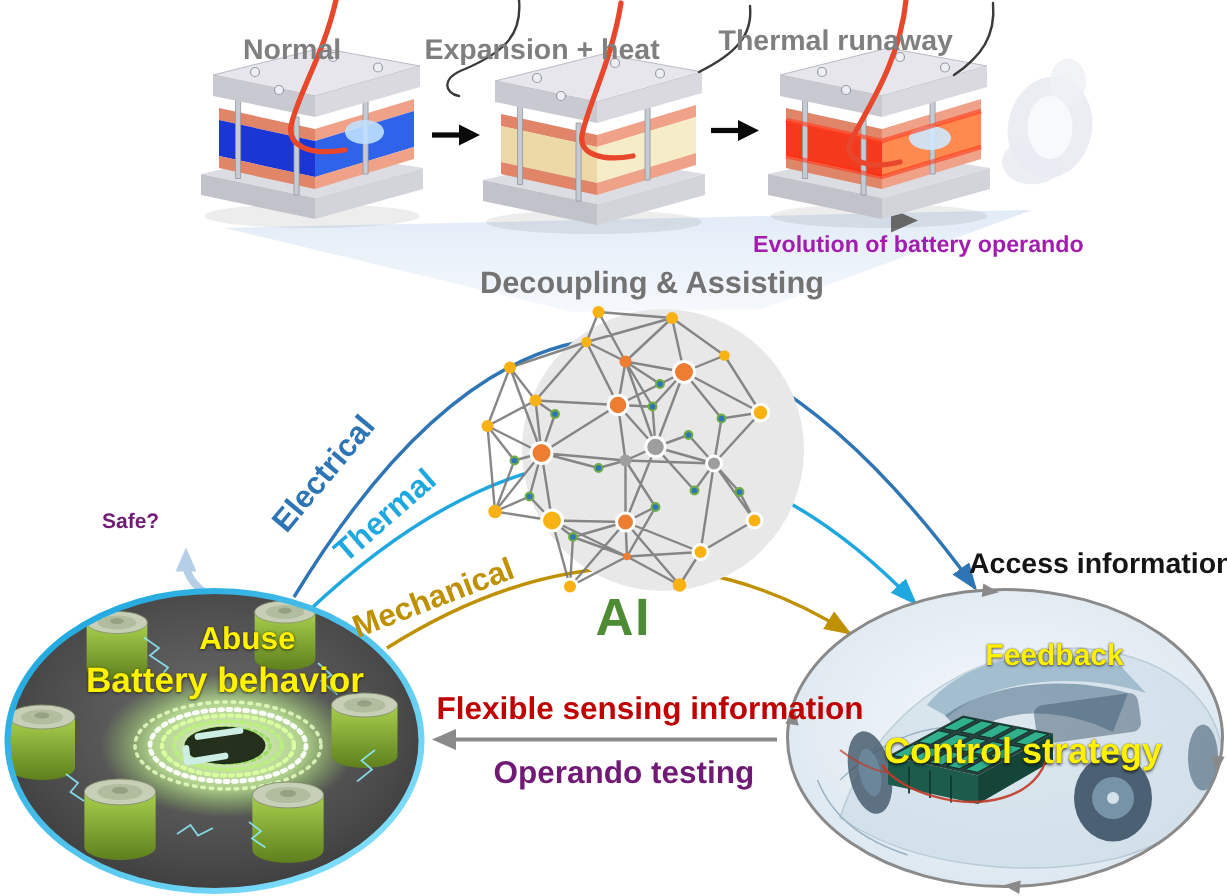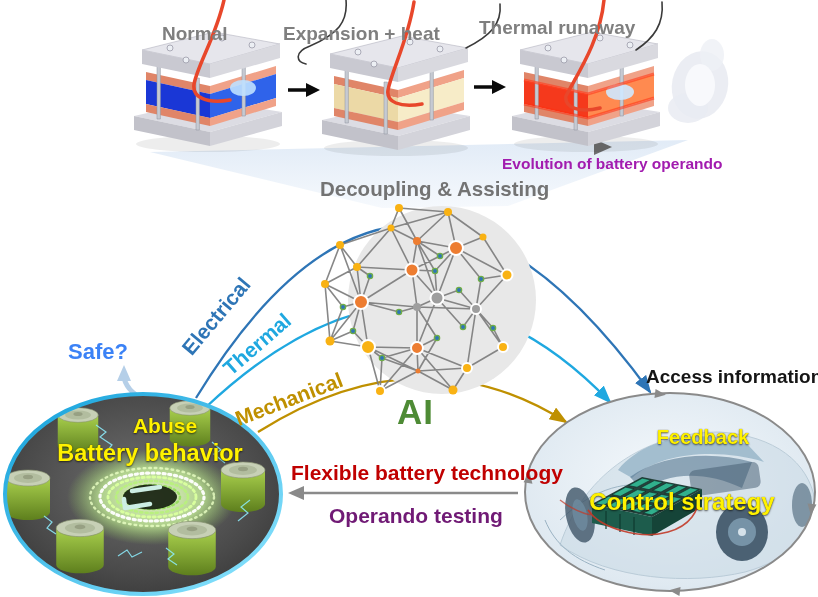--- a/index.html
+++ b/index.html
@@ -9,21 +9,21 @@
   }
   svg.art{position:absolute;left:0;top:0;z-index:1;}
   .label{position:absolute;font-weight:bold;white-space:nowrap;z-index:5;line-height:1.1;}
   .stage{font-size:19px;color:#7f7f7f;}
   .evolution{font-size:15.5px;color:#a21caf;}
   .decoupling{font-size:20.5px;color:#737373;}
   .ai{font-size:35px;color:#4E8B35;letter-spacing:1px;}
   .electrical{font-size:21px;color:#2E75B6;transform:translate(-50%,-50%) rotate(-50deg);}
   .thermal{font-size:21px;color:#1FA8E0;transform:translate(-50%,-50%) rotate(-41deg);}
   .mechanical{font-size:21px;color:#BF9000;transform:translate(-50%,-50%) rotate(-21deg);}
-  .safe{font-size:22px;color:#3b82f6;}
+  .safe{font-size:14px;color:#701a75;}
   .ylabel{color:#FFF200;text-shadow:0 1px 2px rgba(0,0,0,.6),0 0 1px rgba(90,70,0,.8);}
   .abuse{font-size:21px;transform:translate(-50%,-50%);}
   .behavior{font-size:23.5px;transform:translate(-50%,-50%);}
   .access{font-size:19px;color:#151515;}
   .feedback{font-size:20px;transform:translate(-50%,-50%);text-align:center;}
   .control{font-size:24px;transform:translate(-50%,-50%);}
   .sensor{font-size:20px;transform:translate(-50%,-50%);text-align:center;white-space:normal;width:190px;line-height:1.3;}
   .sensing{font-size:21px;color:#C00000;}
   .testing{font-size:21px;color:#701a75;}
 </style>
@@ -317,14 +317,14 @@
 <div class="label mechanical" style="left:289px;top:399px;">Mechanical</div>
 <div class="label safe" style="left:68px;top:340px;">Safe?</div>
 <div class="label ylabel abuse" style="left:165px;top:426px;">Abuse</div>
 <div class="label ylabel behavior" style="left:150px;top:454px;">Battery behavior</div>
 <div class="label access" style="left:646px;top:367px;">Access information</div>
 <div class="label ylabel feedback" style="left:703px;top:437px;">Feedback</div>
 <div class="label ylabel control" style="left:682px;top:470px;margin-top:32px;">Control strategy</div>
 <div class="label ylabel sensor" style="left:678px;top:556px;">
   <br>
 </div>
-<div class="label sensing" style="left:291px;top:461px;">Flexible battery technology</div>
+<div class="label sensing" style="left:291px;top:461px;">Flexible sensing information</div>
 <div class="label testing" style="left:329px;top:504px;">Operando testing</div>
 
 </body></html>

